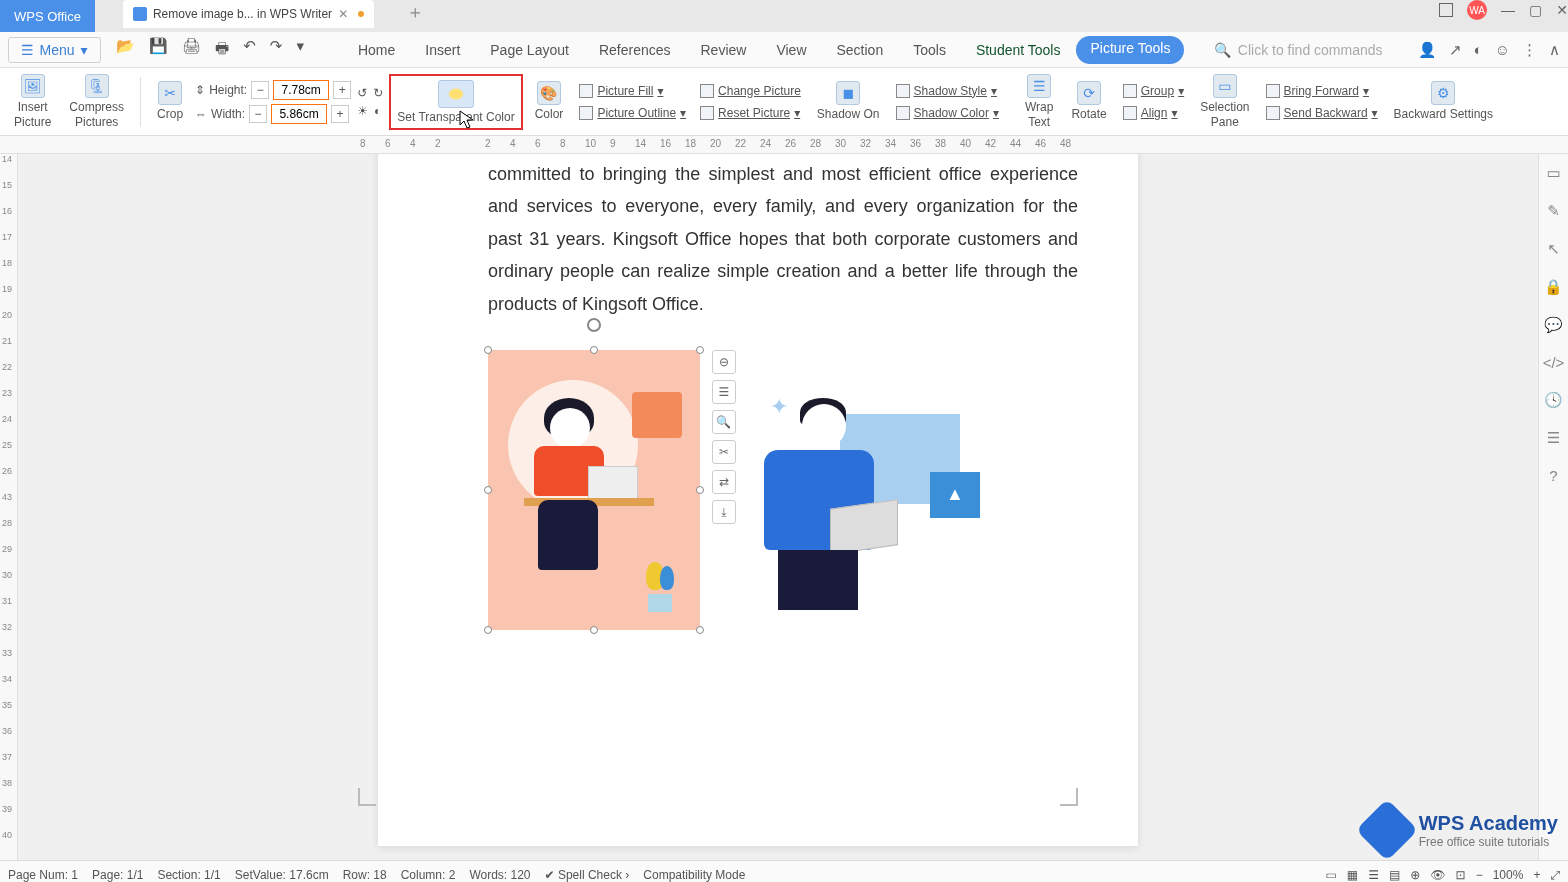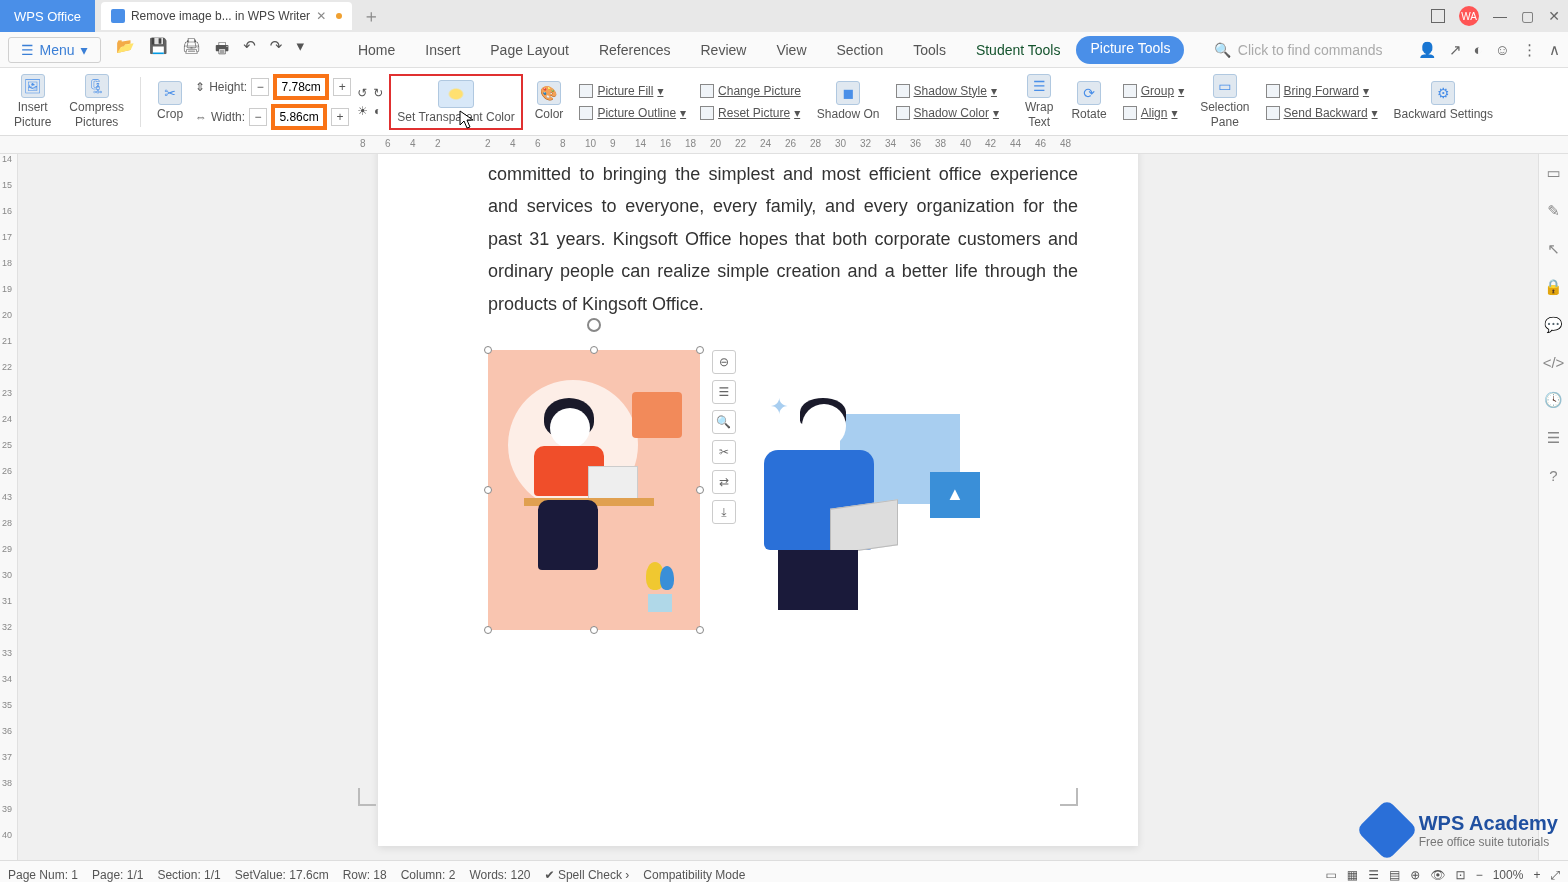--- a/index.html
+++ b/index.html
@@ -1,25 +1,25 @@
 <!DOCTYPE html>
 <html><head>
 <meta charset="utf-8">
 <style>
 * { margin: 0; padding: 0; box-sizing: border-box; font-family: "Segoe UI", Arial, sans-serif; }
 body { background: #f5f5f5; width: 1568px; height: 882px; overflow: hidden; position: relative; }
 
 
-.titlebar { height: 32px; background: #e8e8e8; display: flex; align-items: center; }
+.titlebar { height: 32px; background: #e8e8e8; display: flex; align-items: flex-start; gap: 22px; }
 .tab-home { background: #4a8fe8; color: #fff; padding: 6px 14px; font-size: 13px; height: 32px; display: flex; align-items: center; }
 .tab-doc { background: #fff; padding: 0 10px; font-size: 12px; height: 28px; margin-left: 6px; border-radius: 4px 4px 0 0; display: flex; align-items: center; gap: 6px; color: #444; }
 .tab-doc .doc-icon { width: 14px; height: 14px; background: #4a8fe8; border-radius: 2px; }
 .tab-doc .dot { width: 6px; height: 6px; background: #f0a030; border-radius: 50%; margin-left: 4px; }
 .tab-add { margin-left: 10px; color: #888; font-size: 18px; }
-.win-controls { margin-left: auto; display: flex; gap: 14px; padding-right: 8px; align-items: center; color: #666; font-size: 14px; }
+.win-controls { margin-left: auto; display: flex; gap: 14px; align-items: center; color: #666; font-size: 14px; }
 .avatar { width: 20px; height: 20px; border-radius: 50%; background: #f55; color: #fff; font-size: 10px; display: flex; align-items: center; justify-content: center; }
 .box-icon { width: 14px; height: 14px; border: 1.5px solid #666; }
 
 
 .menurow { height: 36px; background: #fafafa; display: flex; align-items: center; padding: 0 8px; border-bottom: 1px solid #e0e0e0; }
 .menu-btn { display: flex; align-items: center; gap: 6px; padding: 4px 12px; color: #3b7fd6; font-size: 14px; border: 1px solid #d0d0d0; border-radius: 3px; }
 .qat { display: flex; gap: 14px; margin-left: 16px; color: #555; }
 .qat span { font-size: 15px; }
 .tabs { display: flex; margin-left: 40px; gap: 2px; }
 .tab { padding: 6px 14px; font-size: 14px; color: #555; cursor: pointer; }
@@ -28,21 +28,21 @@
 .search-box { margin-left: 30px; display: flex; align-items: center; gap: 6px; color: #aaa; font-size: 14px; }
 .right-icons { margin-left: auto; display: flex; gap: 12px; color: #666; font-size: 15px; }
 
 
 .ribbon { height: 68px; background: #fff; border-bottom: 1px solid #ddd; display: flex; align-items: center; padding: 0 8px; gap: 6px; font-size: 12px; color: #555; }
 .rib-btn { display: flex; flex-direction: column; align-items: center; gap: 2px; padding: 2px 6px; text-align: center; line-height: 1.2; }
 .rib-btn .ico { width: 24px; height: 24px; background: #e0e8f0; border: 1px solid #b0c8e0; border-radius: 3px; display: flex; align-items: center; justify-content: center; font-size: 14px; color: #4a8fe8; }
 .rib-sep { width: 1px; height: 50px; background: #e0e0e0; margin: 0 4px; }
 .size-group { display: flex; flex-direction: column; gap: 4px; }
 .size-row { display: flex; align-items: center; gap: 4px; }
-.size-row input { width: 56px; font-size: 12px; padding: 2px 4px; border: 4px solid #f97316; text-align: center; }
+.size-row input { width: 56px; font-size: 12px; padding: 2px 4px; border: 1px solid #f97316; text-align: center; }
 .size-row .spin { width: 18px; height: 18px; border: 1px solid #ccc; display: flex; align-items: center; justify-content: center; font-size: 12px; }
 .size-row .lbl { font-size: 12px; }
 .highlight-box { border: 2px solid #e03030; padding: 4px 6px; background: #fff; display: flex; flex-direction: column; align-items: center; gap: 2px; }
 .highlight-box .ico-big { width: 36px; height: 28px; background: radial-gradient(#ffe070 6px, #d8e8f8 8px); border: 1px solid #b0c8e0; border-radius: 3px; position: relative; }
 .cursor-overlay { position: absolute; width: 16px; height: 20px; left: 68px; top: 34px; pointer-events: none; }
 .rib-line { display: flex; align-items: center; gap: 4px; padding: 2px 4px; text-decoration: underline; }
 .rib-line .sq { width: 14px; height: 14px; border: 1px solid #888; background: #f0f4f8; }
 .rib-stack { display: flex; flex-direction: column; gap: 4px; }
 
 

